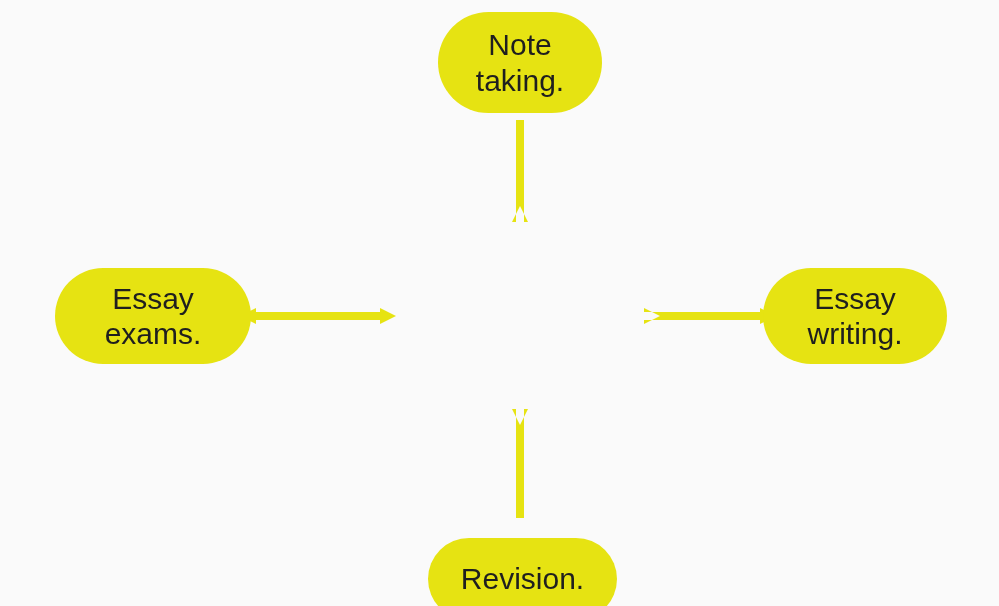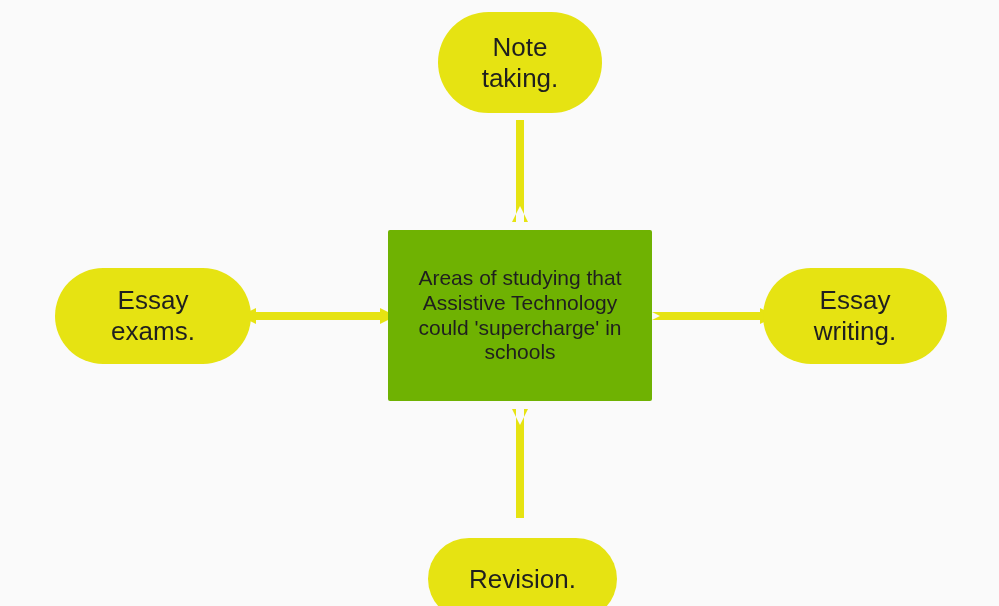--- a/index.html
+++ b/index.html
@@ -42,21 +42,21 @@
     width: 264px;
     height: 171px;
     background: #6fb202;
     border-radius: 2px;
     font-size: 21px;
     padding: 0 14px;
   }
   .node-leaf {
     background: #e6e312;
     border-radius: 200px;
-    font-size: 26px;
+    font-size: 30px;
     padding: 0 18px;
   }
   .node-top {
     left: 438px;
     top: 12px;
     width: 164px;
     height: 101px;
   }
   .node-left {
     left: 55px;
@@ -98,23 +98,20 @@
 
     <g>
       <polygon fill="#e6e312" points="380,308 380,312 256,312 256,308 240,316 256,324 256,320 380,320 380,324 396,316"></polygon>
     </g>
 
     <g>
       <polygon fill="#e6e312" points="644,308 660,316 644,324 644,320 760,320 760,324 776,316 760,308 760,312 644,312"></polygon>
     </g>
   </svg>
 
-  <div class="node node-center">
-    <span class="node-label">Areas of studying that Assistive Technology could 'supercharge' in schools</span>
-  </div>
 
   <div class="node node-leaf node-top">
     <span class="node-label">Note
 taking.</span>
   </div>
 
   <div class="node node-leaf node-left">
     <span class="node-label">Essay
 exams.</span>
   </div>

